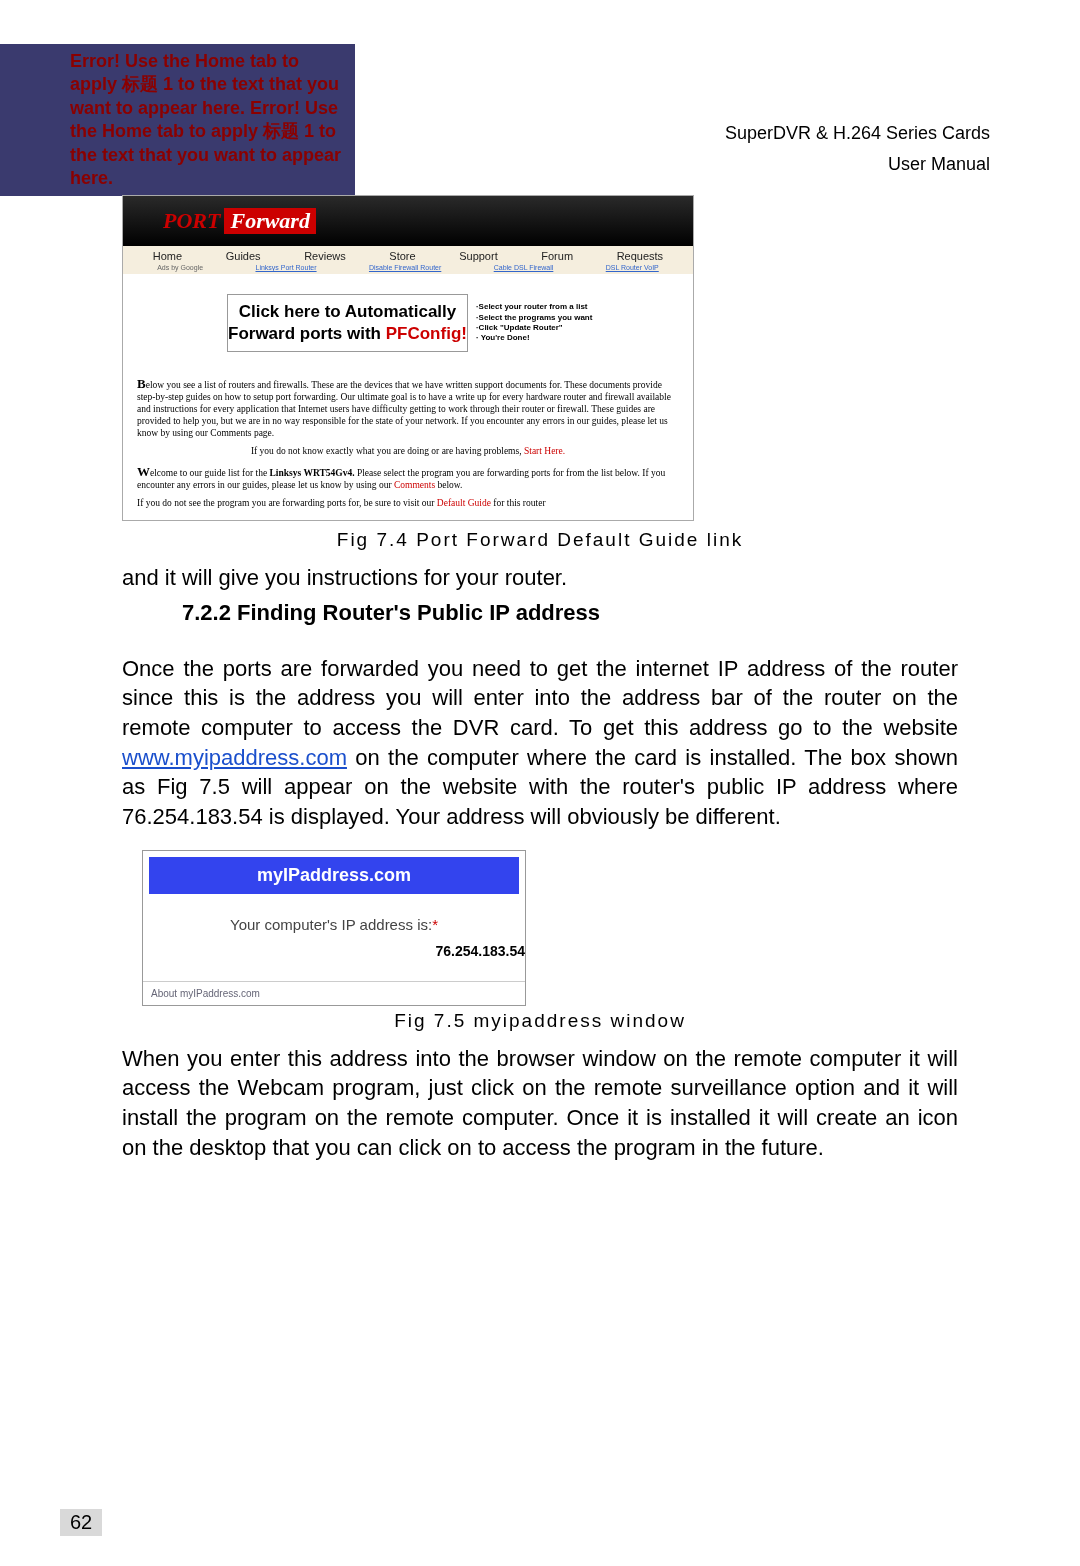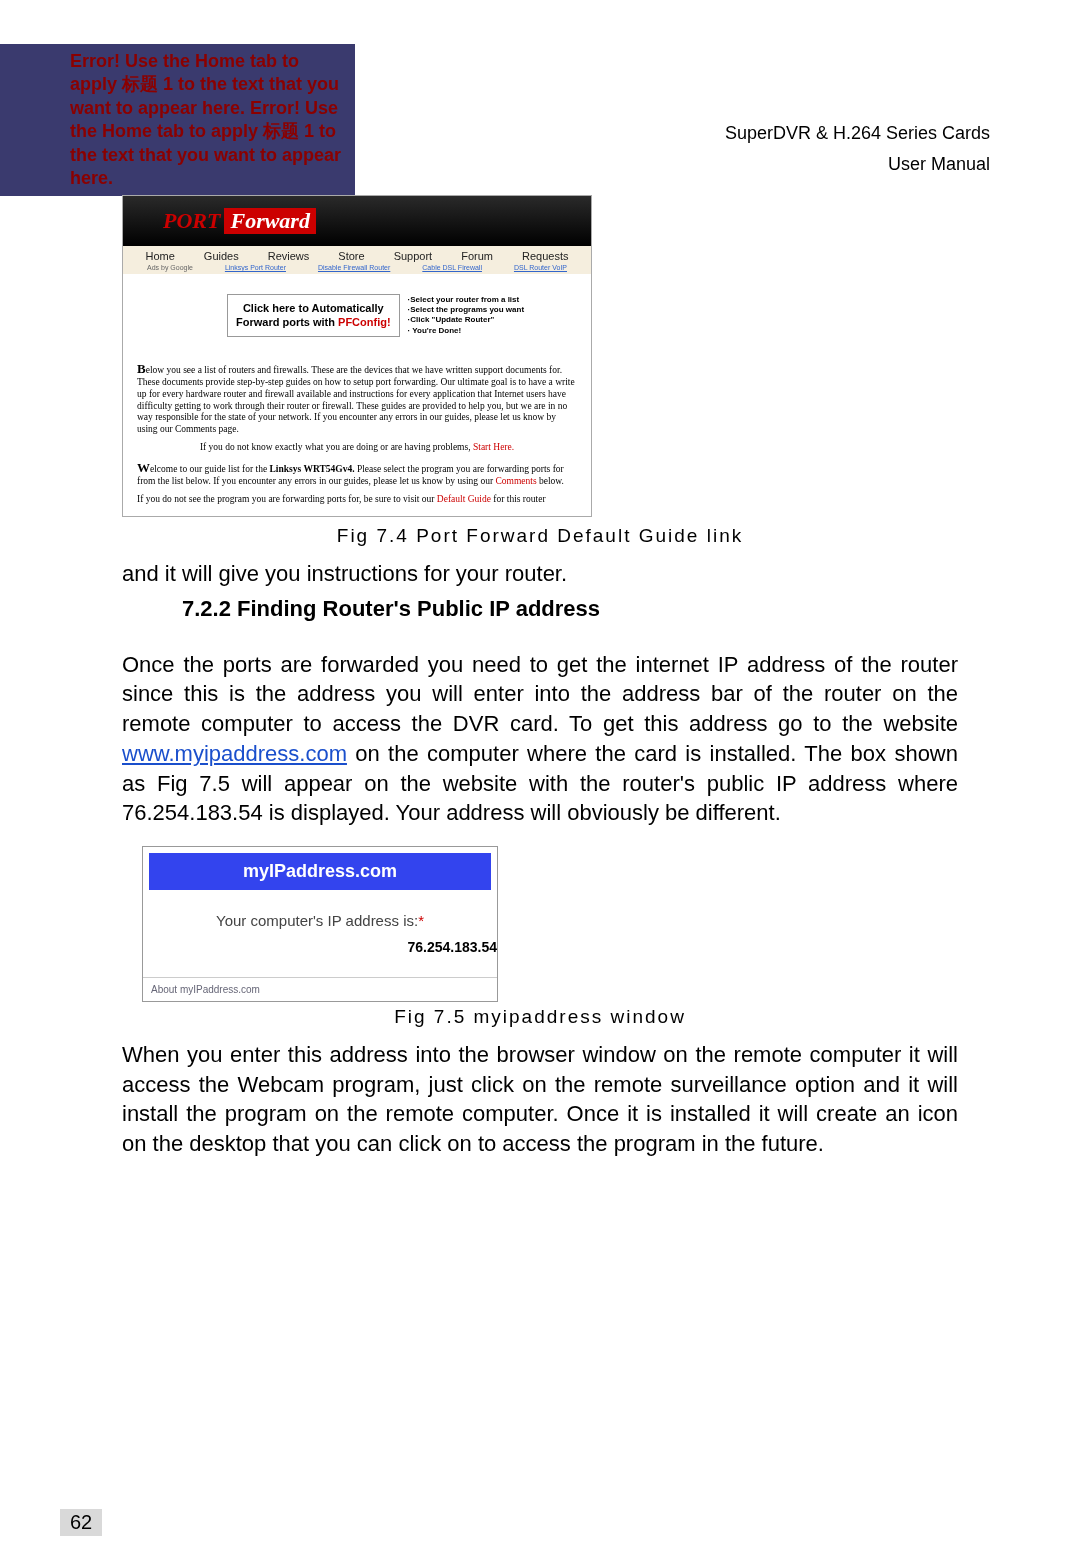--- a/index.html
+++ b/index.html
@@ -31,21 +31,21 @@
     font-size: 18px;
     line-height: 1.7;
   }
   .page-content {
     position: absolute;
     left: 122px;
     top: 195px;
     width: 836px;
   }
   .figure1 {
-    width: 470px;
+    width: 572px;
     border: 1px solid #aaa;
     background: #4c1d95;
     margin-bottom: 8px;
   }
   .pf-topbar {
     background: linear-gradient(#2a2a2a,#000);
     height: 50px;
     display: flex;
     align-items: center;
     padding-left: 40px;
@@ -82,22 +82,22 @@
     font-size: 7px;
     padding: 0 8px 3px 8px;
     color: #36c;
   }
   .pf-nav-sub span { text-decoration: underline; }
   .pf-nav-sub .ads { color:#666; text-decoration:none;}
   .pf-body { background:#fff; padding: 10px 14px 10px 14px; min-height:50px;}
   .pf-cta-row { display:flex; align-items:center; gap:8px; margin: 10px 0 24px 90px;}
   .pf-cta-box {
     border:1px solid #999;
-    padding:6px 8px;
-    font-size:11px;
+    padding:6px 0;
+    font-size:17px;
     font-weight:bold;
     font-family: "Comic Sans MS", Arial;
     line-height:1.3;
     text-align:center;
   }
   .pf-cta-box .pfc { color:#c00; }
   .pf-bullets { font-size:8px; font-family: "Comic Sans MS", Arial; font-weight:bold; line-height:1.3;}
   .pf-text { font-family: "Times New Roman", serif; font-size: 9.5px; line-height:1.25; margin-top:6px;}
   .pf-text .drop { font-size:13px; font-weight:bold;}
   .pf-text .lk { color:#c00;}
@@ -113,21 +113,21 @@
     line-height: 1.35;
     text-align: justify;
   }
   .section-title {
     font-size: 22px;
     font-weight: bold;
     margin: 7px 0 28px 60px;
   }
   .url-link { color: #1a4fcc; text-decoration: underline; }
   .figure2 {
-    width: 356px;
+    width: 384px;
     border: 1px solid #999;
     margin: 18px 0 0 20px;
     background:#fff;
     font-family: Verdana, Arial, sans-serif;
   }
   .myip-header {
     background: #3344ee;
     color:#fff;
     font-weight:bold;
     font-size:18px;

